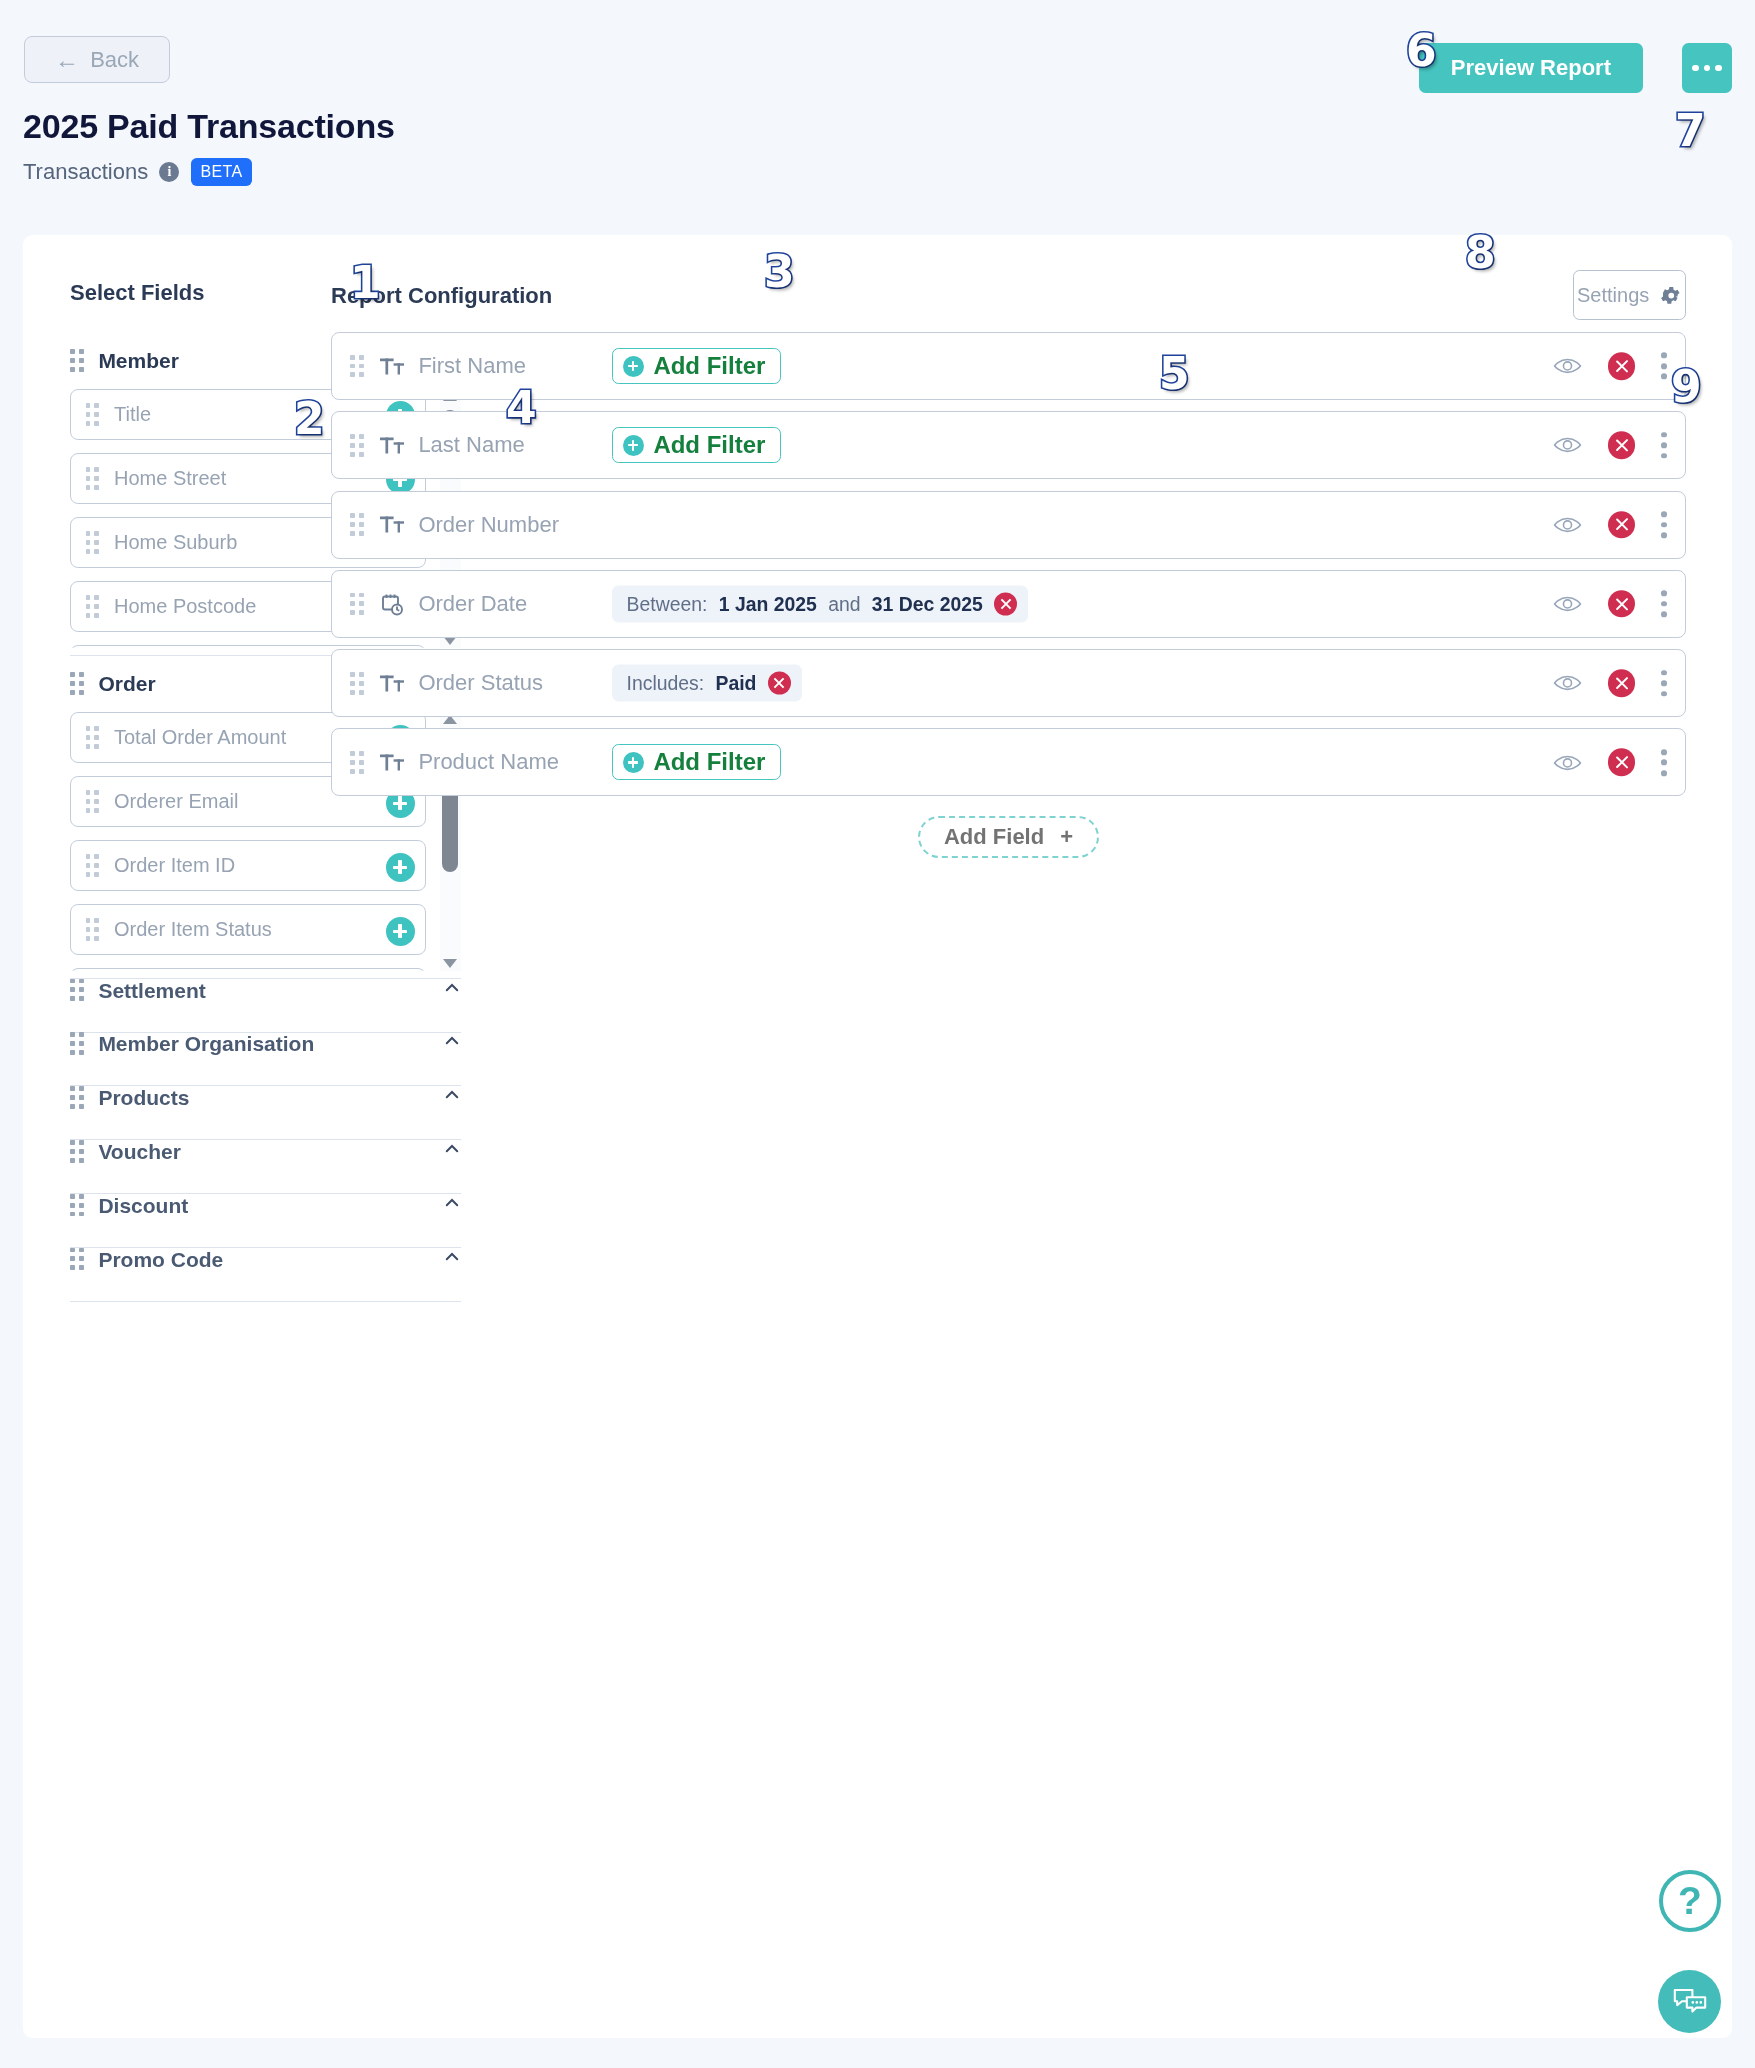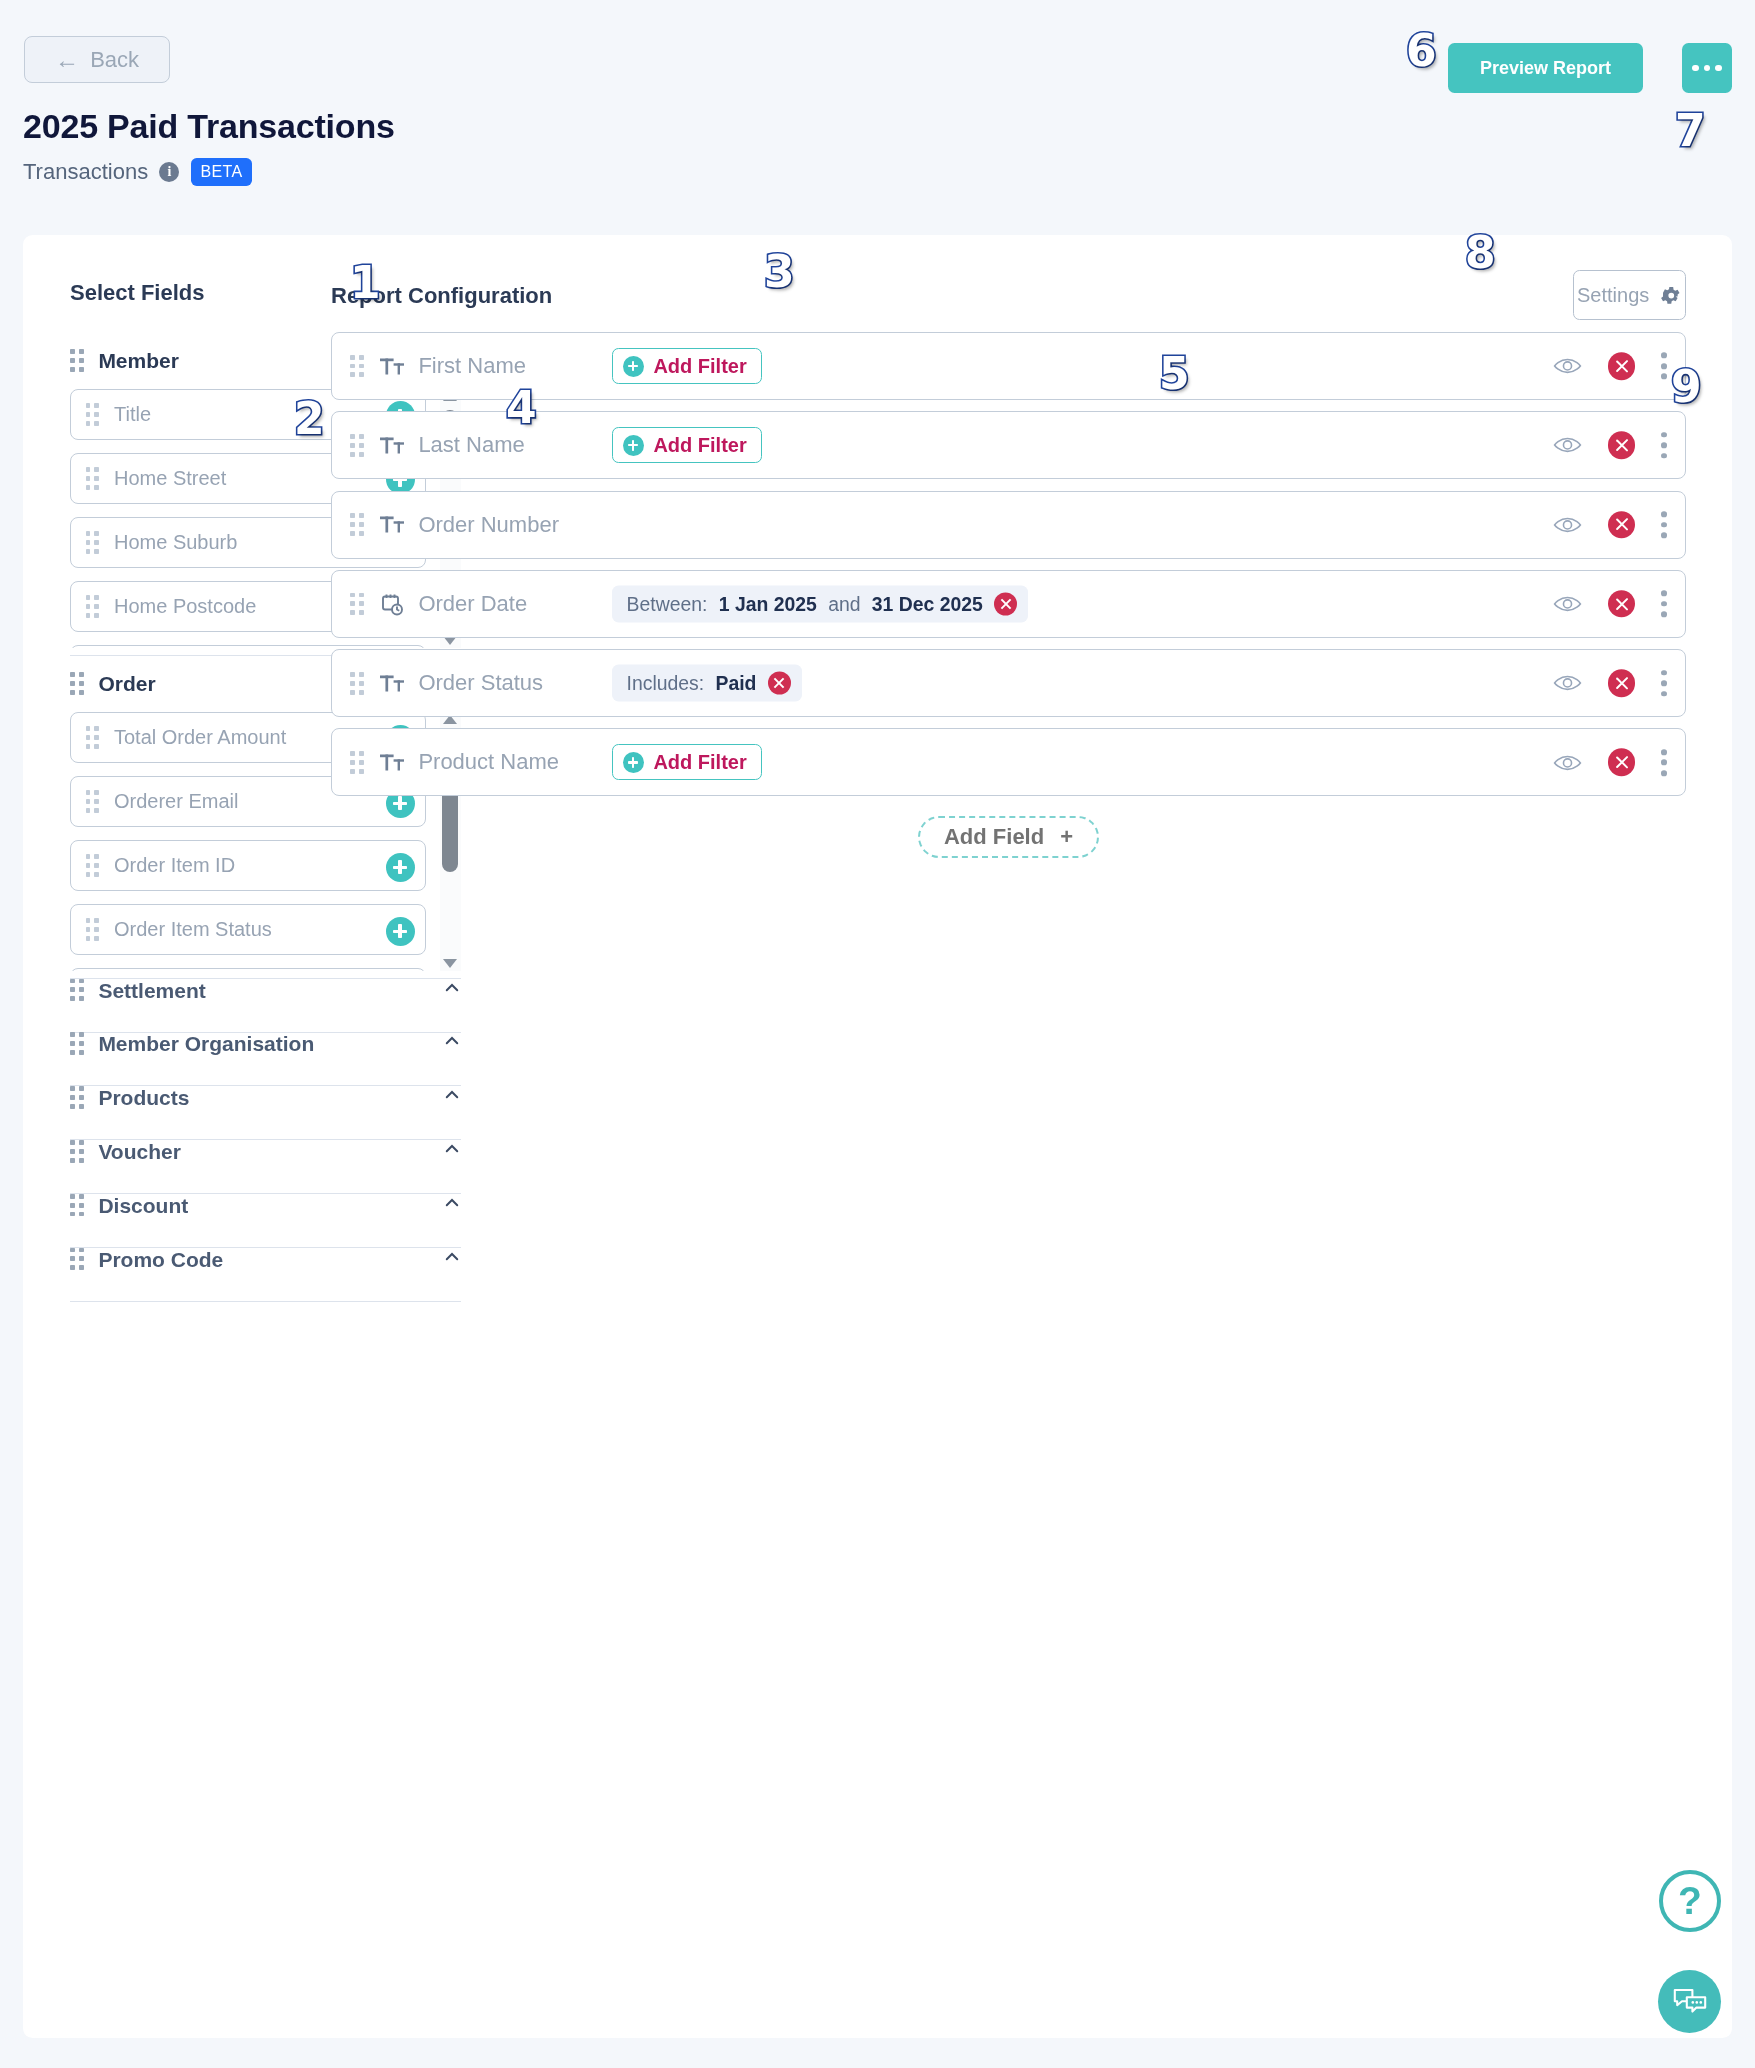--- a/index.html
+++ b/index.html
@@ -33,21 +33,21 @@
     color: #fff; font-size: 13.8px; font-weight: 700; font-family: "Liberation Serif", serif;
     display: flex; align-items: center; justify-content: center;
   }
   .beta-badge {
     background: #1f6ffb; color: #fff; font-size: 16px; font-weight: 400;
     padding: 4.9px 9.7px; border-radius: 5.7px; letter-spacing: 0.4px;
   }
   .preview-btn {
     position: absolute; right: 113px; top: 43px;
     background: #45c4c0; color: #fff; border: none; border-radius: 6.5px;
-    height: 50px; padding: 0 32px; font-size: 18px; font-weight: 700;
+    height: 50px; padding: 0 32px; font-size: 22px; font-weight: 700;
     font-family: "Liberation Sans", sans-serif; cursor: pointer;
   }
   .more-btn {
     position: absolute; right: 24px; top: 43px;
     width: 50px; height: 50px; background: #45c4c0; border: none; border-radius: 6.5px;
     display: flex; align-items: center; justify-content: center; gap: 4.9px; cursor: pointer;
   }
   .more-btn i { width: 6.5px; height: 6.5px; border-radius: 50%; background: #fff; display: block; }
 
   
@@ -145,21 +145,21 @@
     border: 1.6px solid #45c4c0; border-radius: 6.5px; background: #fff;
     height: 36px; padding: 0 14.6px 0 9.7px; cursor: pointer;
   }
   .add-filter .pl {
     position: relative; width: 21px; height: 21px; border-radius: 50%; background: #3fc3c0;
     display: flex; align-items: center; justify-content: center;
   }
   .add-filter .pl::before, .add-filter .pl::after { content:""; position:absolute; background:#fff; border-radius:0.8px; }
   .add-filter .pl::before { width: 10.5px; height: 2.4px; }
   .add-filter .pl::after { width: 2.4px; height: 10.5px; }
-  .add-filter .lbl { font-size: 20px; font-weight: 700; color: #be185d; }
+  .add-filter .lbl { font-size: 24px; font-weight: 700; color: #15803d; }
 
   .chip {
     display: inline-flex; align-items: center; gap: 11.3px;
     background: #eef2f9; border-radius: 6.5px; height: 37px; padding: 0 11.3px 0 14.6px;
     font-size: 19.4px; color: #5f6f88;
   }
   .chip b { color: #203050; font-weight: 700; }
   .chip-x {
     position: relative; width: 23px; height: 23px; border-radius: 50%;
     background: #cf2e51; cursor: pointer;

